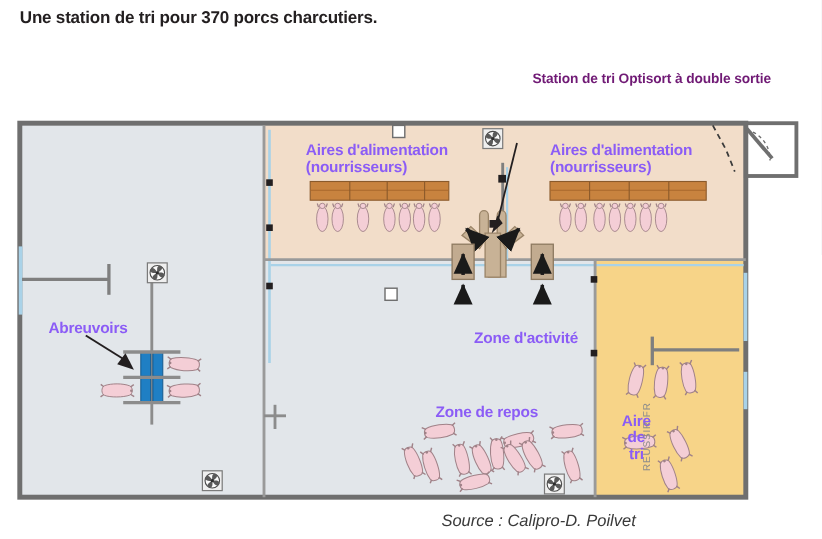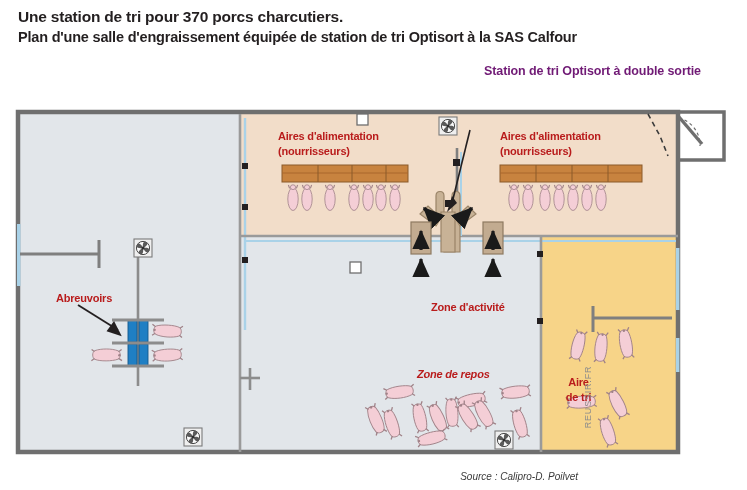--- a/index.html
+++ b/index.html
@@ -30,63 +30,62 @@
     font-weight:bold;
     font-size:12.5px;
     letter-spacing:-0.1px;
     color:#701a75;
     white-space:nowrap;
   }
   #callout-station{left:484px;top:64px;}
 
   .source{
     position:absolute;right:16px;bottom:8px;
-    font-style:italic;font-size:10px;color:#3a3a3a;
+    font-style:italic;font-size:15px;color:#3a3a3a;
     white-space:nowrap;
     text-align:center;
   }
   .watermark{
     position:absolute;
     right:-26px;top:392px;
     transform:rotate(-90deg);
     transform-origin:center center;
     font-size:9px;letter-spacing:0.8px;color:#8c8c8c;
     white-space:nowrap;
   }
 
   
   #plan{position:absolute;left:0;top:0;width:747px;height:490px;}
 
   
   .plan-label{
     position:absolute;
     font-weight:bold;
-    font-size:11px;
+    font-size:14px;
     line-height:15px;
-    color:#b91c1c;
+    color:#8b5cf6;
     text-align:center;
     white-space:pre-line;
     letter-spacing:-0.2px;
   }
   #label-feed-left{left:278px;top:129px;width:170px;text-align:left;}
   #label-feed-right{left:500px;top:129px;width:170px;text-align:left;}
   #label-portillons{left:391px;top:271px;}
   #label-zone-activite{left:411px;top:300px;margin-left:20px;}
-  #label-zone-repos{left:417px;top:367px;font-style:italic;}
+  #label-zone-repos{left:396px;top:367px;}
   #label-aire-tri{left:563px;top:375px;}
-  #label-abreuvoirs{left:56px;top:291px;}
+  #label-abreuvoirs{left:44px;top:291px;}
 </style>
 </head>
 <body>
 
 <div id="root">
 
   <div class="title-block">
     <div class="title-line l1">Une station de tri pour 370 porcs charcutiers.</div>
-    <div class="title-line l2">Plan d'une salle d'engraissement équipée de station de tri Optisort à la SAS Calfour</div>
   </div>
 
   <div class="callout" id="callout-station">Station de tri Optisort à double sortie</div>
 
   <svg id="plan" viewBox="0 0 747 490">
     <defs>
 
       <g id="pigStand">
         <ellipse cx="0" cy="0" rx="5.2" ry="11.5" fill="#f4ced6" stroke="#a08288" stroke-width="0.8"></ellipse>
         <path d="M-3.4,-10.6 L-4.6,-14 M3.4,-10.6 L4.6,-14" stroke="#a08288" stroke-width="1.1" fill="none"></path>

